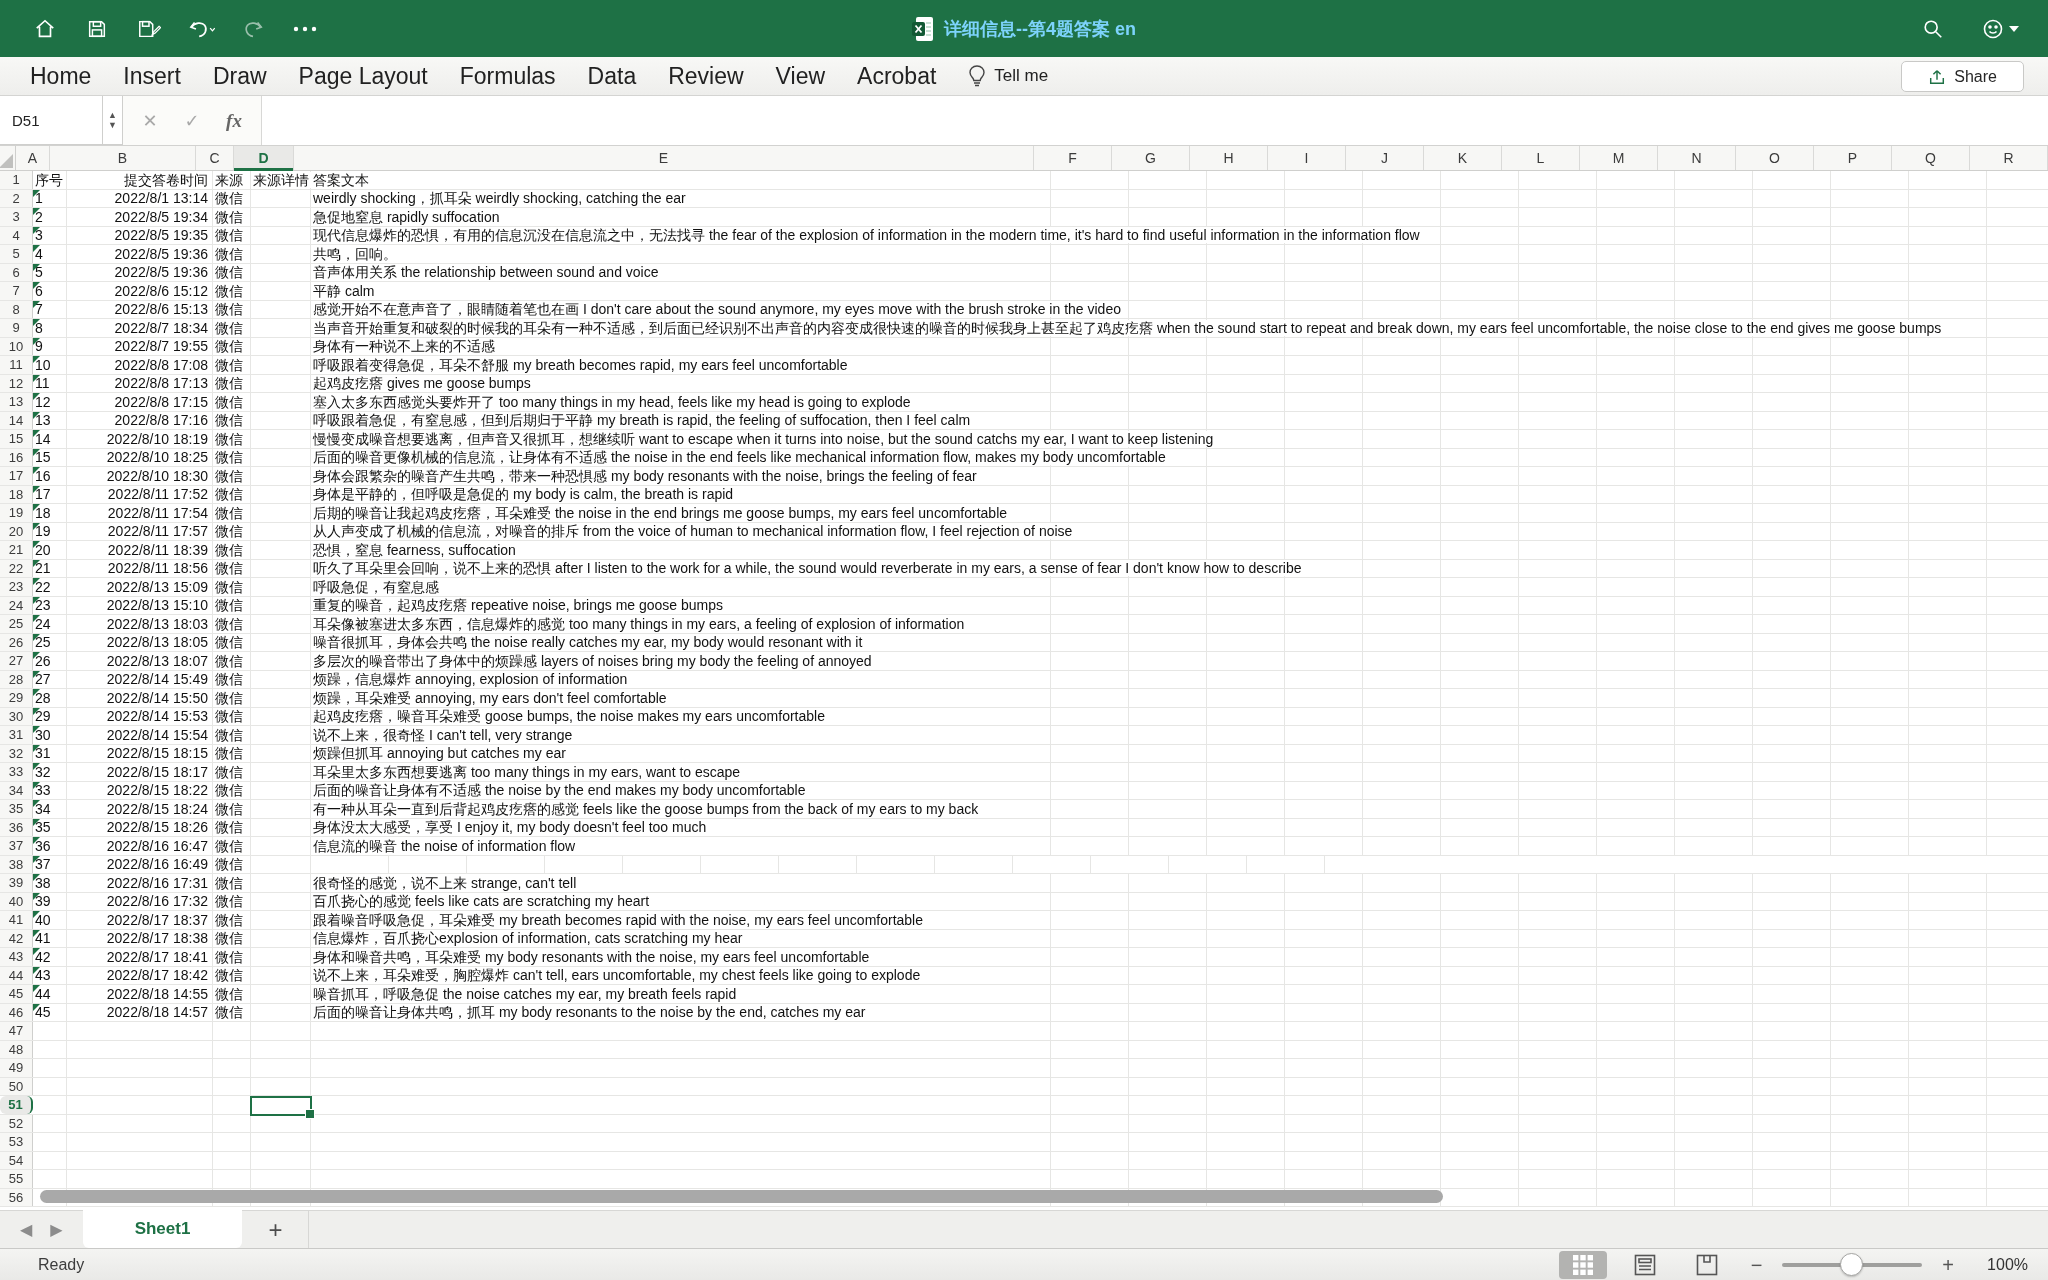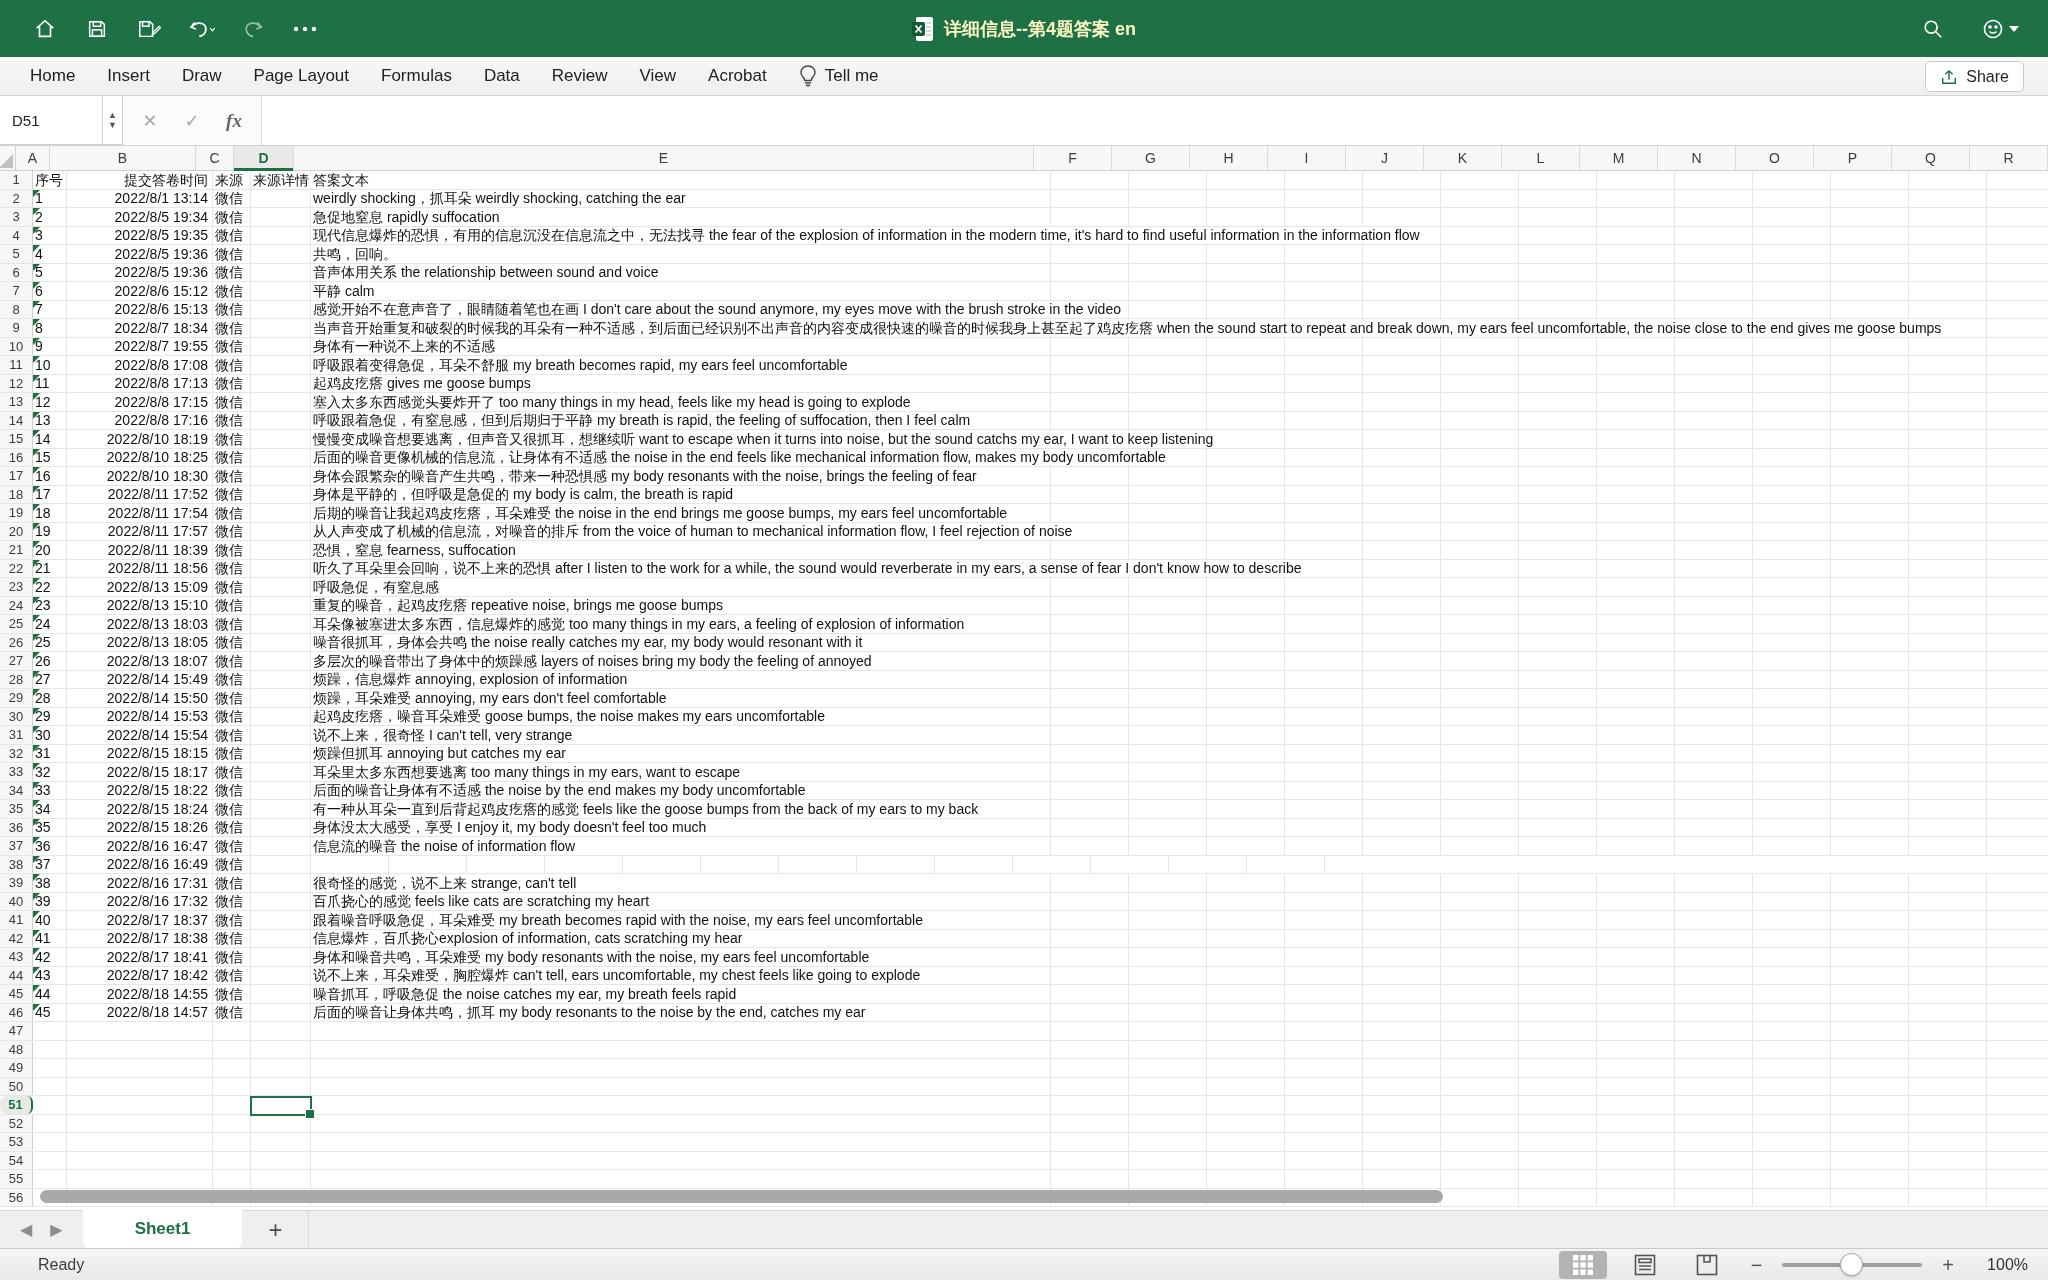--- a/index.html
+++ b/index.html
@@ -2,39 +2,39 @@
 <html><head>
 <meta charset="utf-8">
 <style>
   * { margin:0; padding:0; box-sizing:border-box; }
   html,body { background:#d9d9d9; }
   #app { position:relative; width:2048px; height:1280px; overflow:hidden; background:#fff;
          font-family:"Liberation Sans","DejaVu Sans",sans-serif; }
 
   
   .titlebar { position:absolute; left:0; top:0; width:2048px; height:57px; background:#1E7145;
-              display:flex; align-items:center; color:#fef9c3; }
+              display:flex; align-items:center; color:#7dd3fc; }
   .tb-icons { display:flex; align-items:center; gap:22px; padding-left:30px; }
   .tb-ic { width:30px; height:30px; display:flex; align-items:center; justify-content:center; cursor:pointer; }
   .tb-ic svg { display:block; }
   .tb-dim { opacity:.55; }
   .tb-title { position:absolute; left:50%; top:50%; transform:translate(-50%,-50%);
               display:flex; align-items:center; gap:10px; font-size:18px; font-weight:bold; white-space:nowrap; }
   .tb-right { position:absolute; right:26px; top:0; height:57px; display:flex; align-items:center; gap:30px; }
   .doc-ic { width:22px; height:26px; position:relative; }
 
   
   .ribbon { position:absolute; left:0; top:57px; width:2048px; height:39px;
             background:linear-gradient(#f8f8f6,#eeeeec); border-bottom:1px solid #d4d4d2;
             display:flex; align-items:center; }
   .rtabs { display:flex; align-items:center; padding-left:14px; }
-  .rtab { font-size:17px; color:#212121; padding:0 16px; height:39px; display:flex; align-items:center; cursor:pointer; white-space:nowrap; }
+  .rtab { font-size:23px; color:#212121; padding:0 16px; height:39px; display:flex; align-items:center; cursor:pointer; white-space:nowrap; }
   .tellme { display:flex; align-items:center; gap:8px; padding:0 16px; font-size:17px; color:#212121; cursor:pointer; }
   .share-btn { position:absolute; right:24px; top:4px; height:31px; background:#fff; border:1px solid #c9c9c7;
-               border-radius:5px; display:flex; align-items:center; gap:8px; padding:0 14px;
+               border-radius:5px; display:flex; align-items:center; gap:8px; padding:0 26px;
                font-size:16px; color:#262626; cursor:pointer; }
 
   
   .fbar { position:absolute; left:0; top:96px; width:2048px; height:50px; background:#fbfbf9;
           border-bottom:1px solid #d2d2d0; display:flex; align-items:stretch; }
   .namebox { width:103px; background:#fff; border:1px solid #cfcfcd; border-left:none; border-top:none;
              display:flex; align-items:center; padding-left:12px; font-size:15px; color:#222; }
   .stepper { width:20px; border-right:1px solid #cfcfcd; border-bottom:1px solid #cfcfcd; background:#fff;
              display:flex; flex-direction:column; align-items:center; justify-content:center; gap:3px; cursor:pointer; }
   .stepper span { font-size:9px; color:#555; line-height:7px; }

